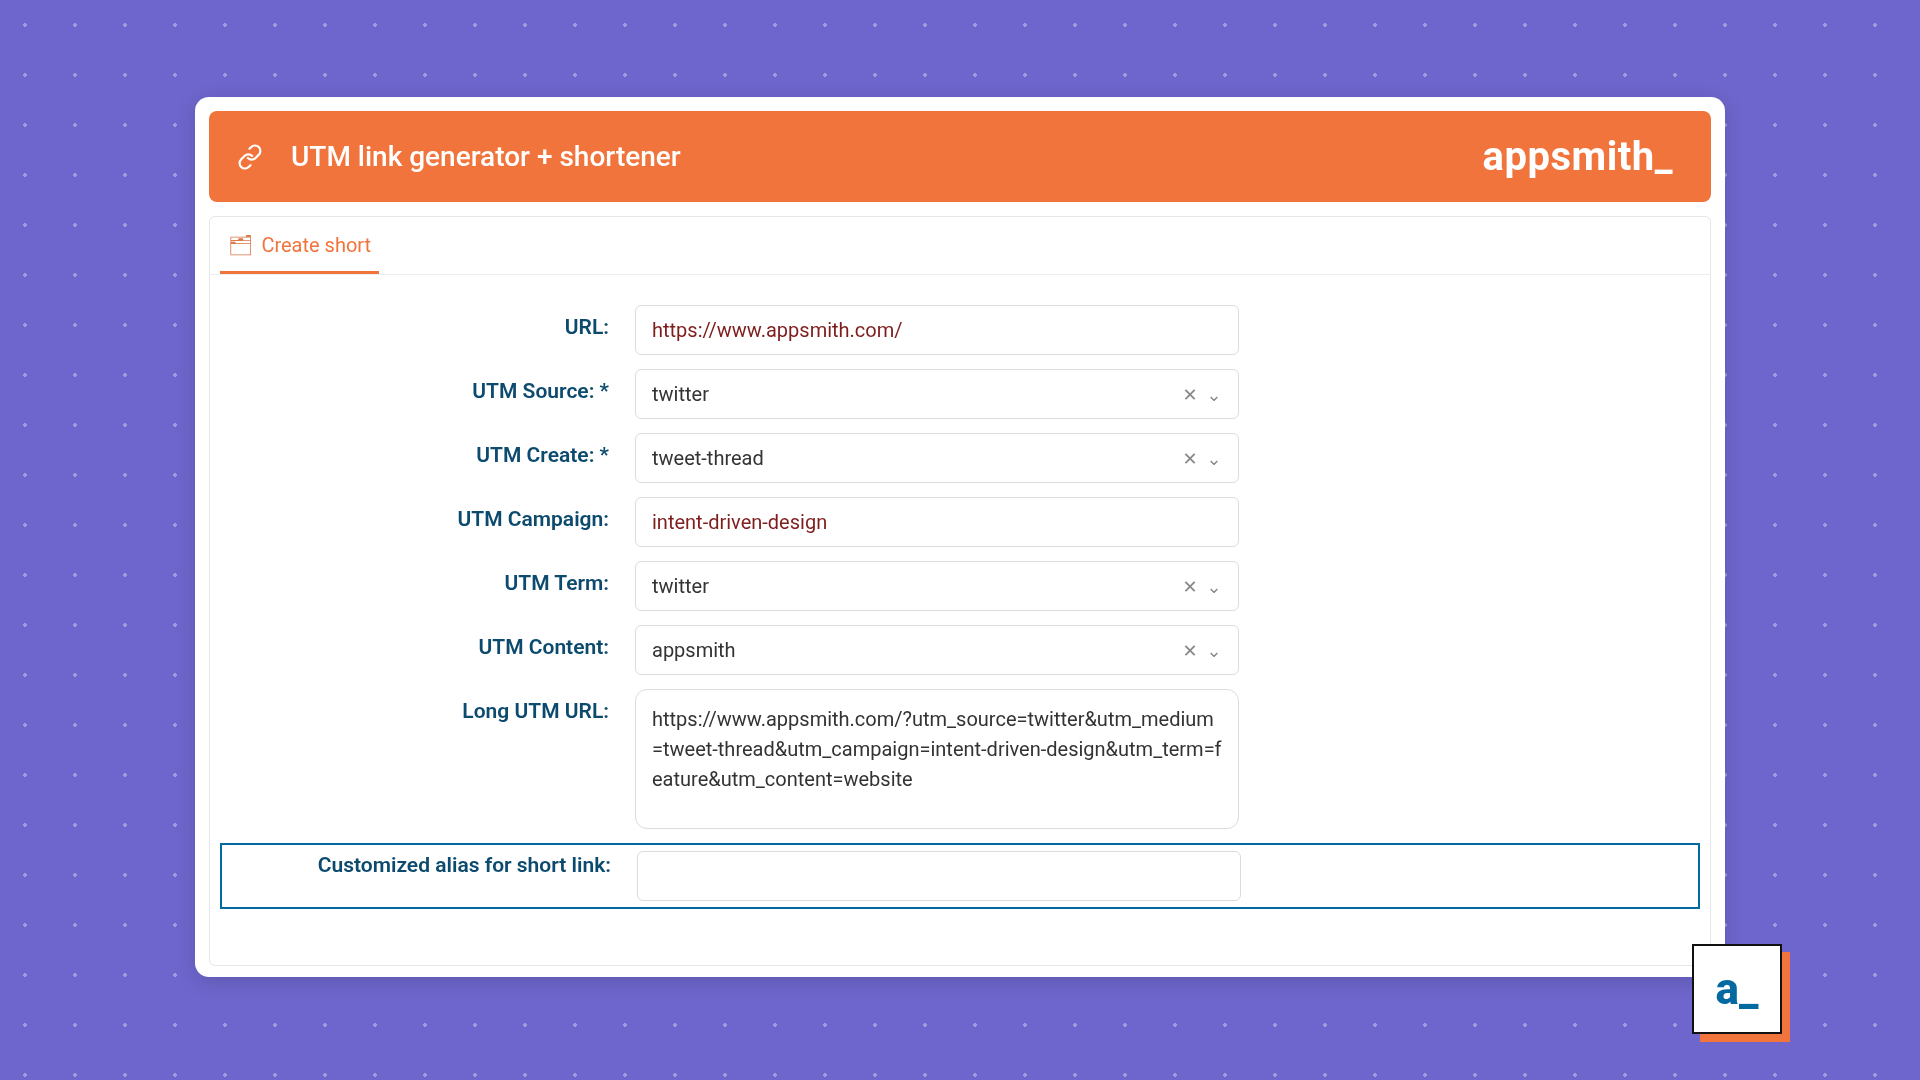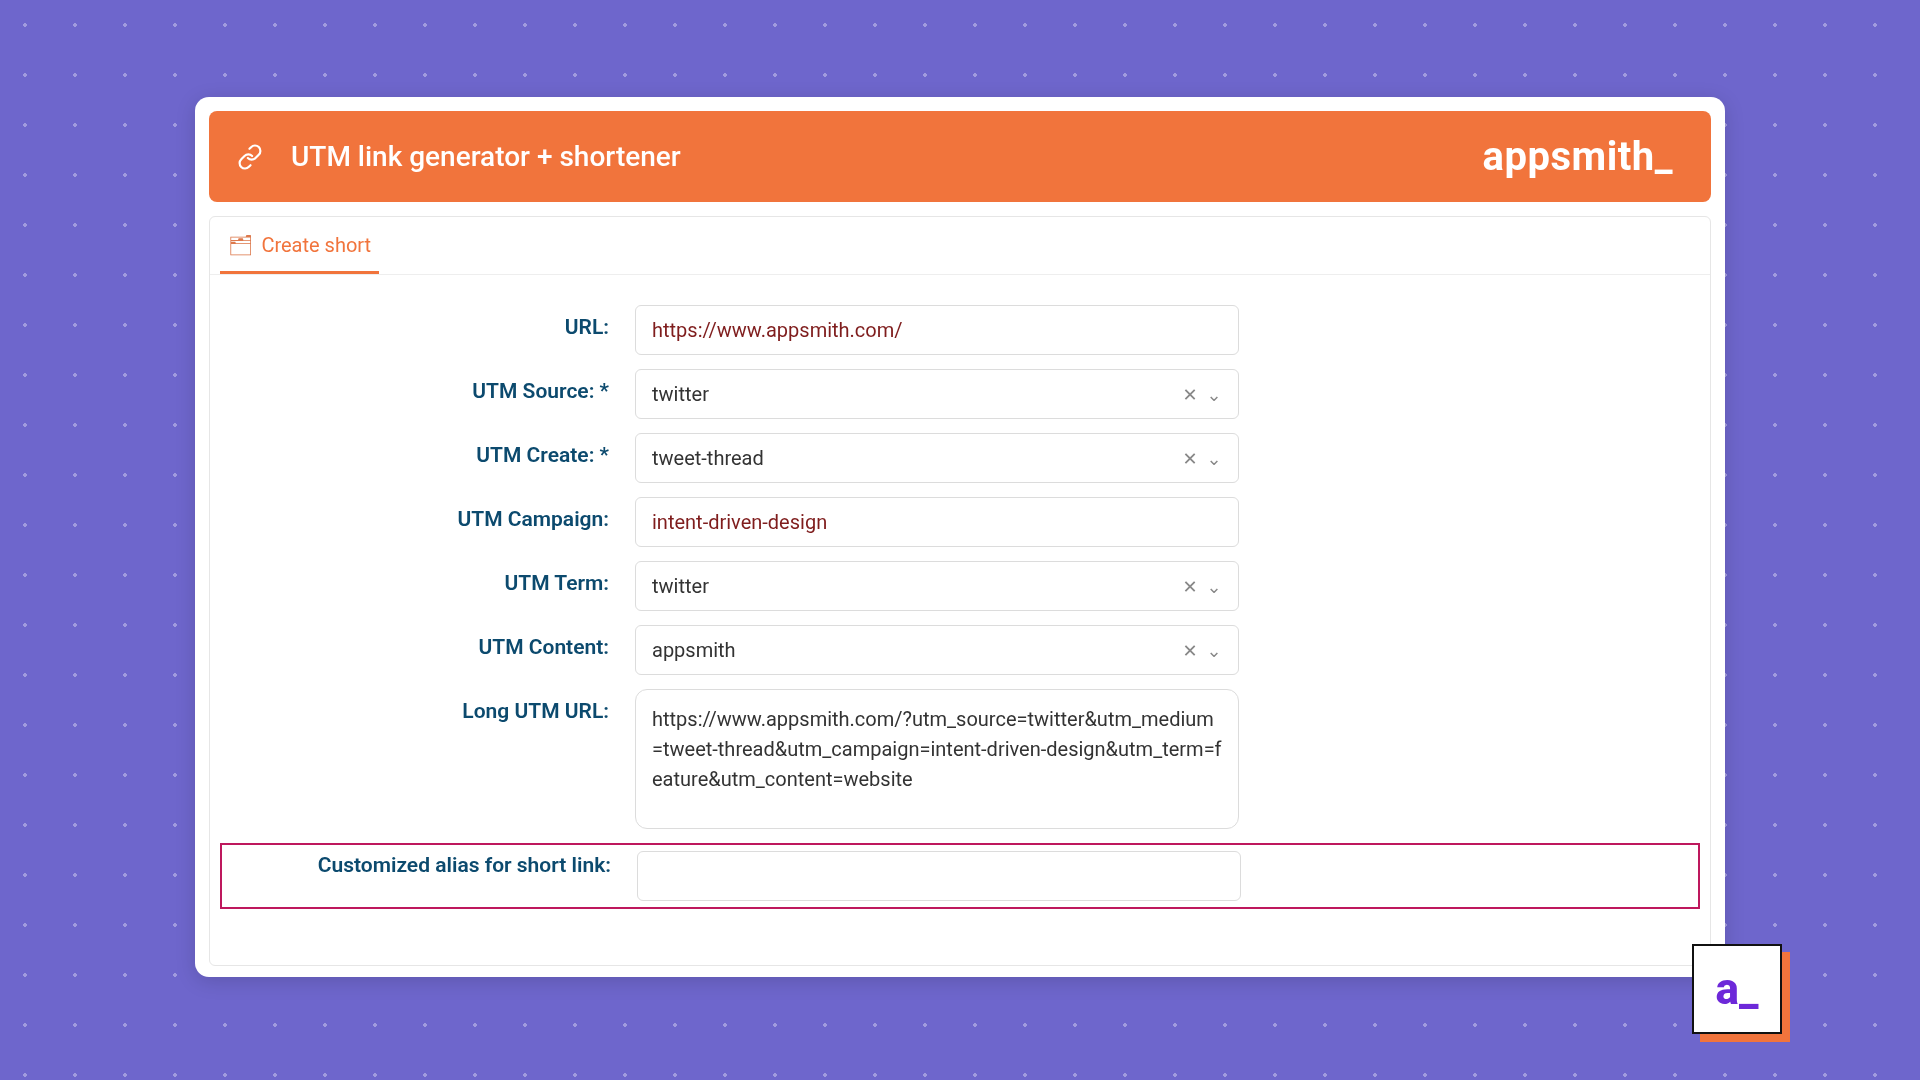--- a/index.html
+++ b/index.html
@@ -60,21 +60,21 @@
   color: #f1743c; font-size: 20px; cursor: pointer;
 }
 .tab-icon { font-size: 20px; filter: grayscale(20%); }
 
 .form { padding: 30px 0 0 0; }
 .form-row {
   display: flex; align-items: flex-start;
   margin-bottom: 14px;
 }
 .form-row.highlighted {
-  border: 2px solid #be185d;
+  border: 2px solid #0369a1;
   padding: 6px 0;
   margin: 8px 10px 3px 10px;
 }
 .label {
   width: 425px;
   text-align: right;
   padding-right: 26px;
   padding-top: 10px;
   font-size: 21px;
   font-weight: 600;
@@ -133,21 +133,21 @@
 }
 .logo-chip-back {
   position: absolute; left: 8px; top: 8px;
   width: 90px; height: 90px; background: #f1743c;
 }
 .logo-chip-front {
   position: absolute; left: 0; top: 0;
   width: 90px; height: 90px; background: #fff;
   border: 2px solid #111;
   display: flex; align-items: center; justify-content: center;
-  font-size: 44px; font-weight: 800; color: #6d28d9;
+  font-size: 44px; font-weight: 800; color: #0369a1;
 }
 </style>
 </head>
 <body>
 
 <div class="card">
 
   <div class="header">
     <div class="header-left">
       <span class="link-icon">

